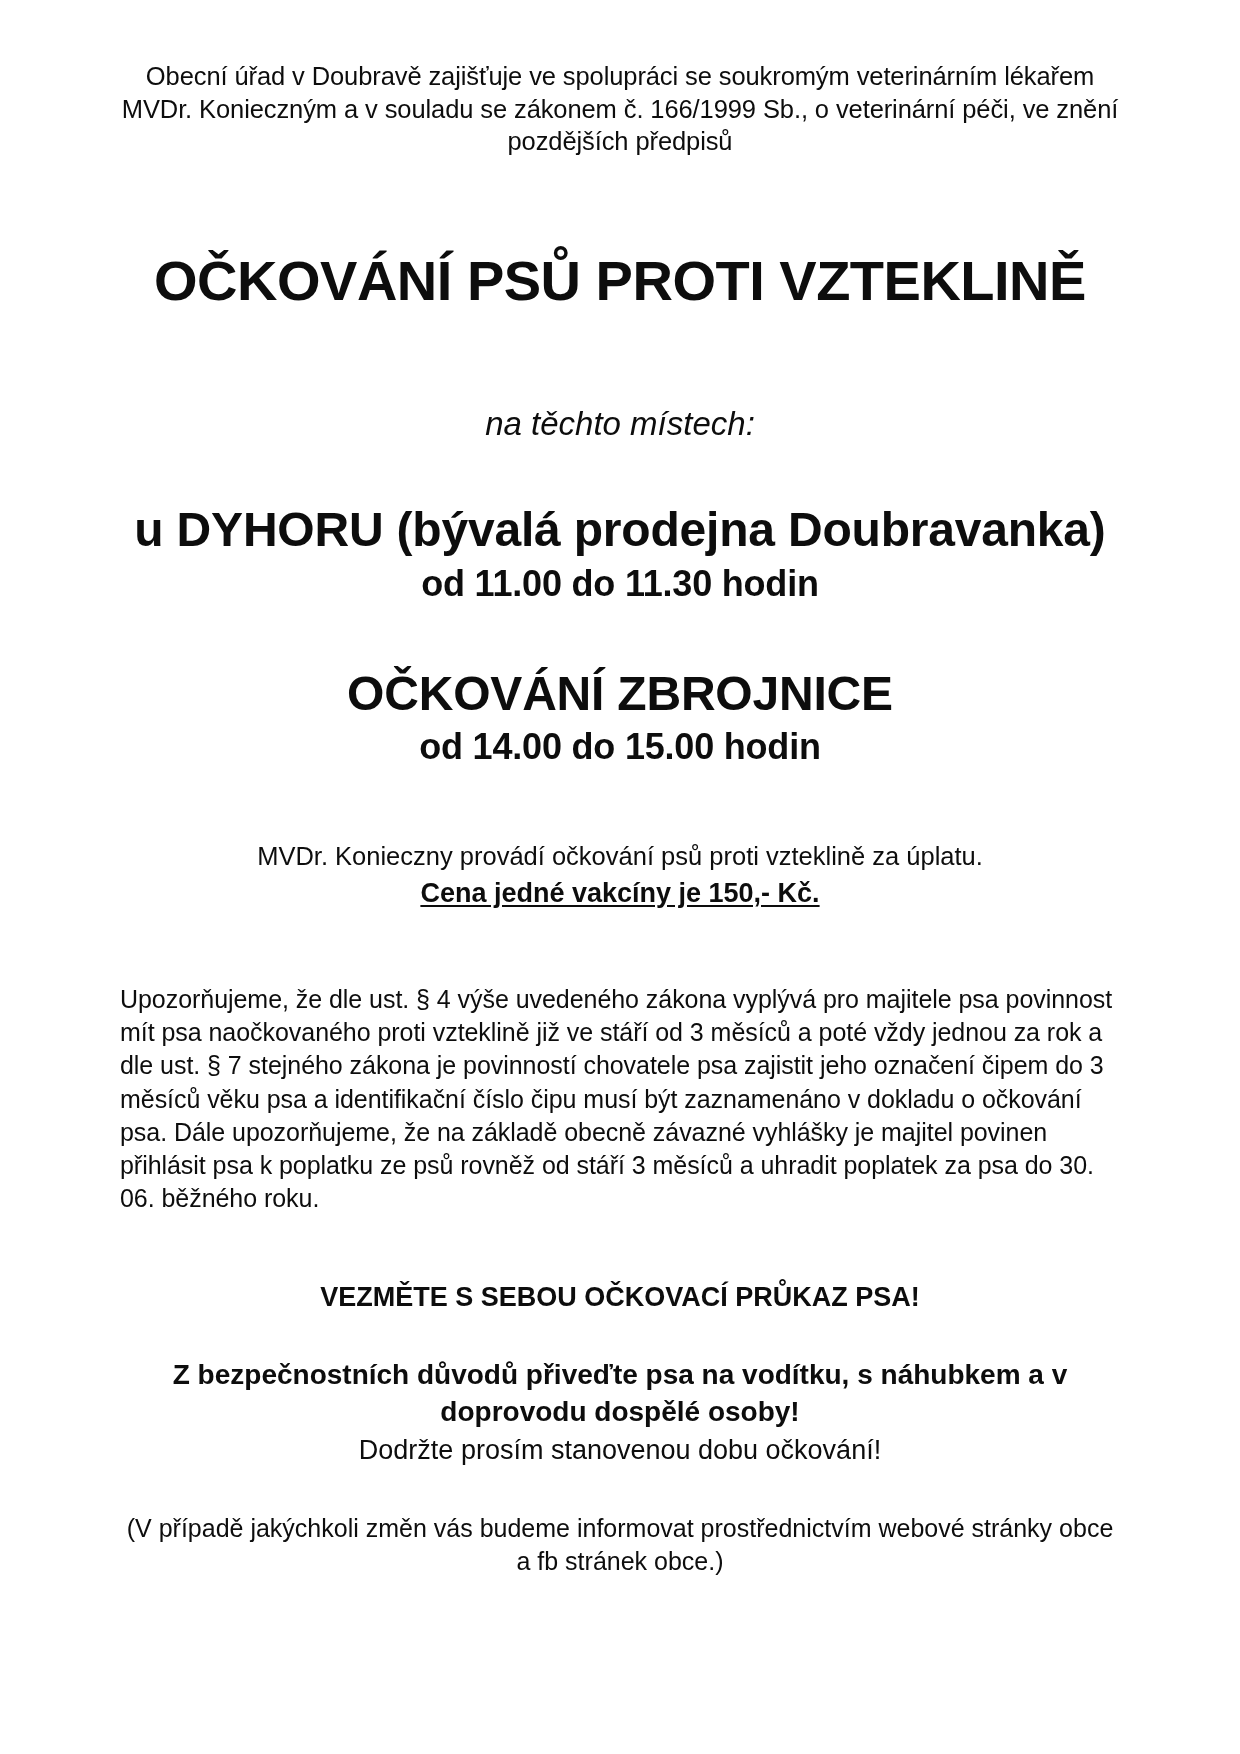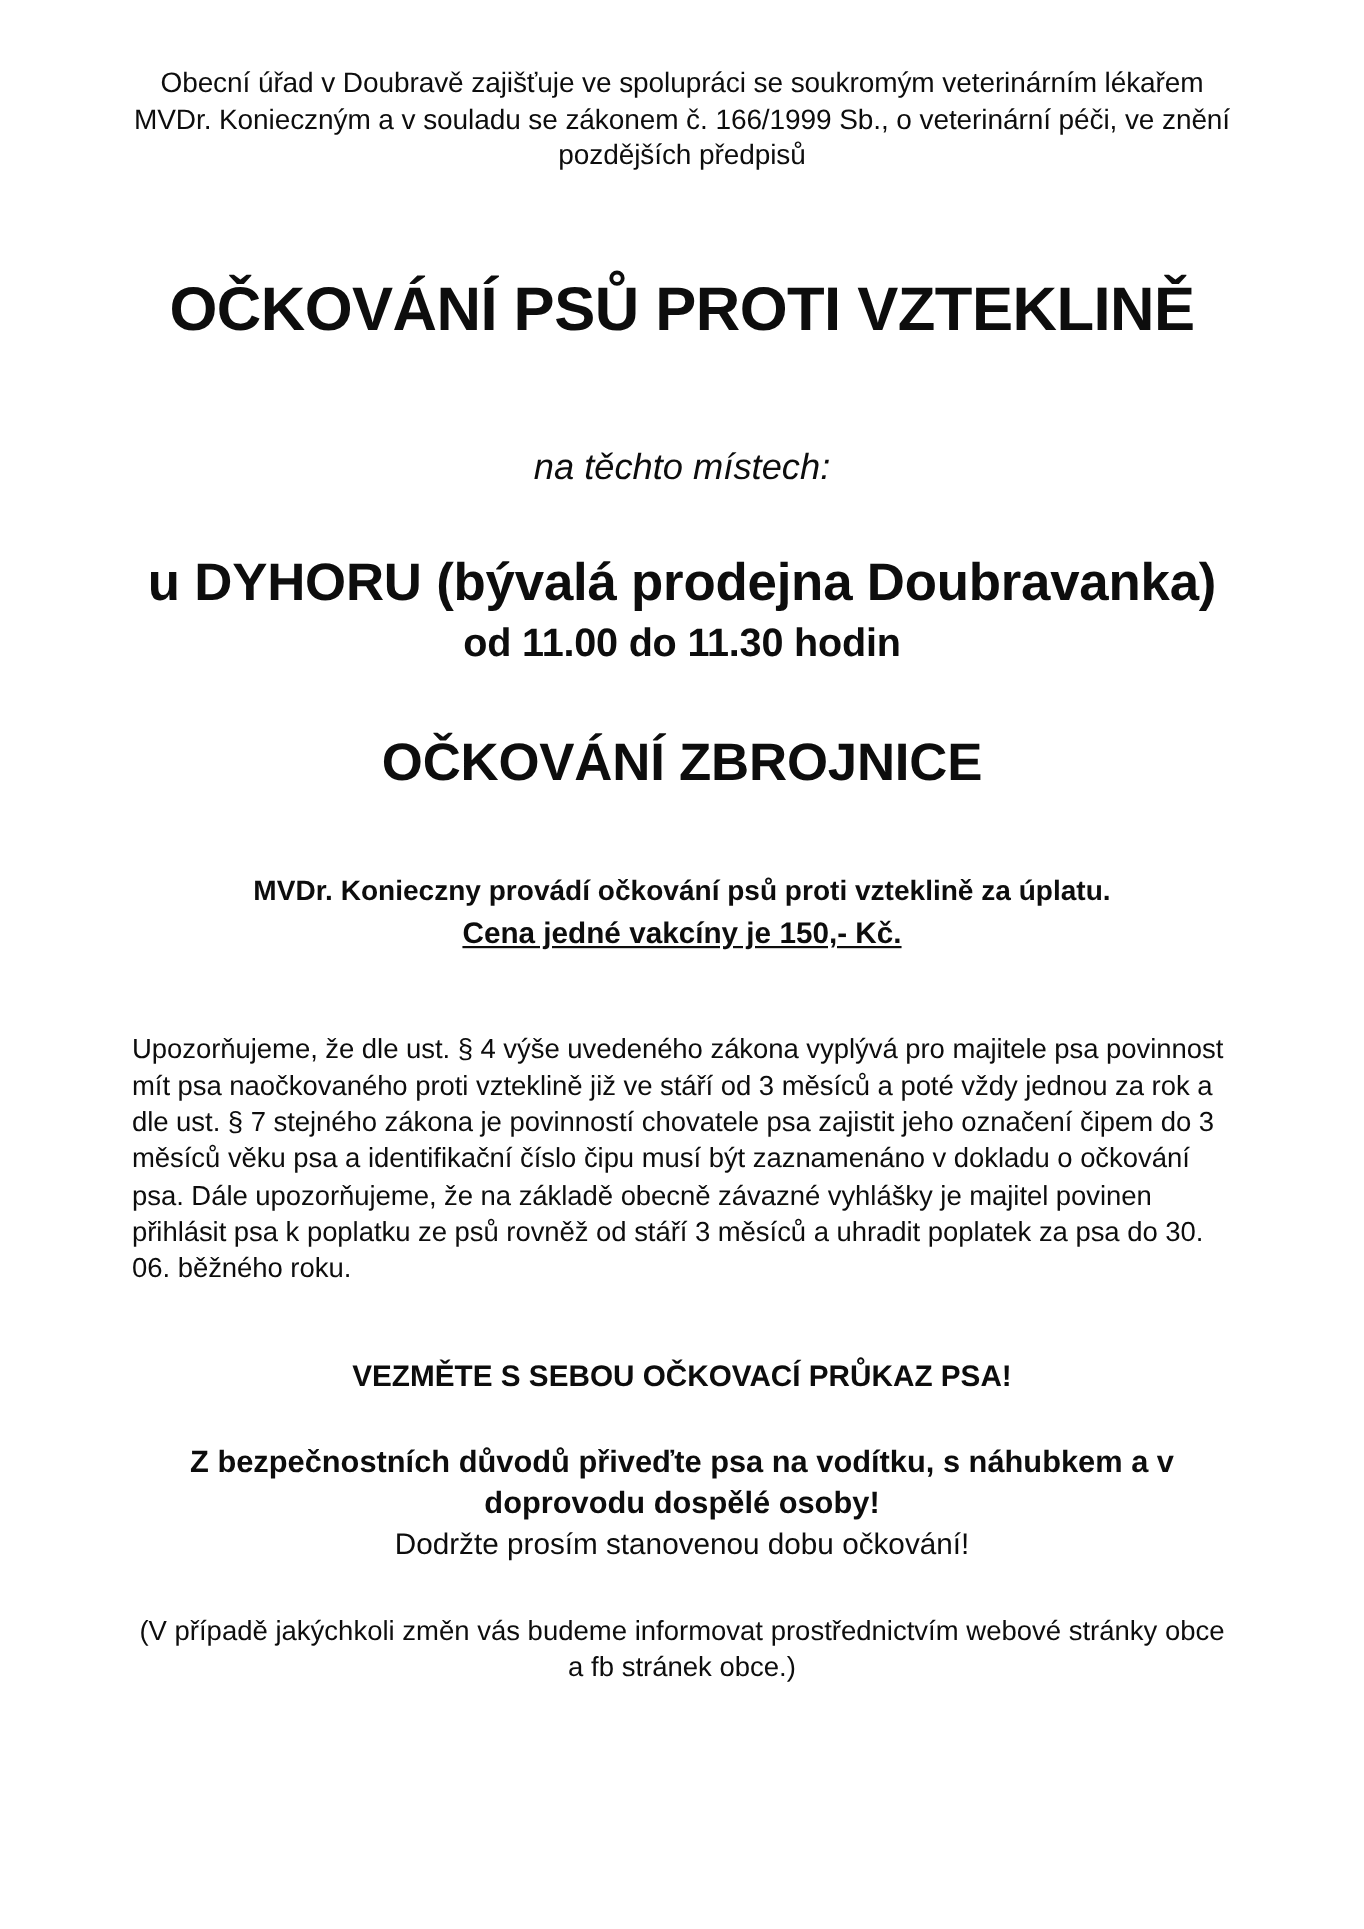--- a/index.html
+++ b/index.html
@@ -87,21 +87,21 @@
     height: 58px;
   }
 
   
   .price-block {
     margin-top: 70px;
     text-align: center;
   }
   .price-intro {
     font-size: 25.5px;
-    font-weight: 700;
+    font-weight: 400;
     line-height: 1.3;
   }
   .price-amount {
     margin-top: 3px;
     font-size: 27px;
     font-weight: 700;
     text-decoration: underline;
     text-underline-offset: 3px;
     line-height: 1.3;
   }
@@ -160,20 +160,21 @@
     </div>
 
     <div class="locations">
       <div class="location-item">
         <div class="loc-name">u DYHORU (bývalá prodejna Doubravanka)</div>
         <div class="loc-time">od 11.00 do 11.30 hodin</div>
       </div>
       <div class="loc-gap"></div>
       <div class="location-item">
         <div class="loc-name">OČKOVÁNÍ ZBROJNICE</div>
+        <div class="loc-time">od 14.00 do 15.00 hodin</div>
       </div>
     </div>
 
     <div class="price-block">
       <div class="price-intro">MVDr. Konieczny provádí očkování psů proti vzteklině za úplatu.</div>
       <div class="price-amount">Cena jedné vakcíny je 150,- Kč.</div>
     </div>
 
     <p class="legal">Upozorňujeme, že dle ust. § 4 výše uvedeného zákona vyplývá pro majitele psa povinnost mít psa naočkovaného proti vzteklině již ve stáří od 3 měsíců a poté vždy jednou za rok a dle ust. § 7 stejného zákona je povinností chovatele psa zajistit jeho označení čipem do 3 měsíců věku psa a identifikační číslo čipu musí být zaznamenáno v dokladu o očkování psa. Dále upozorňujeme, že na základě obecně závazné vyhlášky je majitel povinen přihlásit psa k poplatku ze psů rovněž od stáří 3 měsíců a uhradit poplatek za psa do 30. 06. běžného roku.</p>
 

